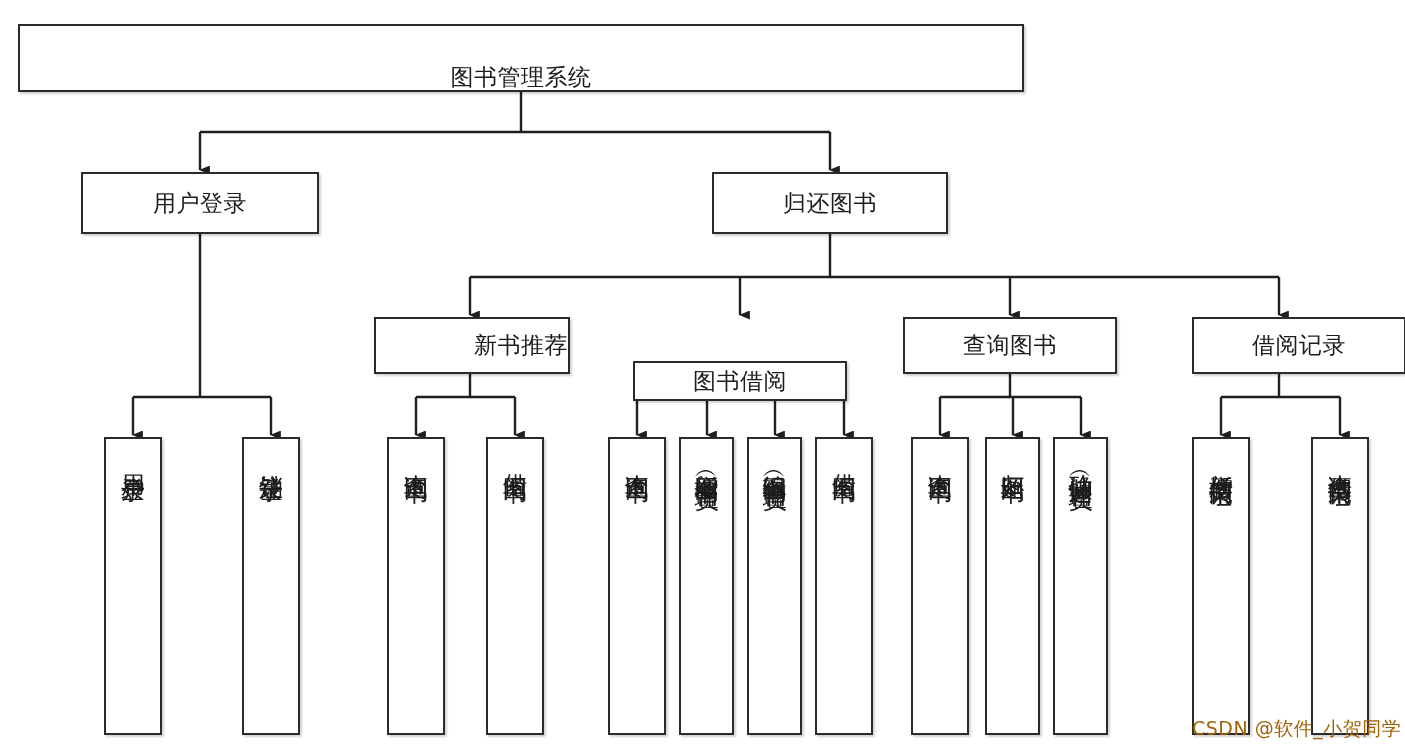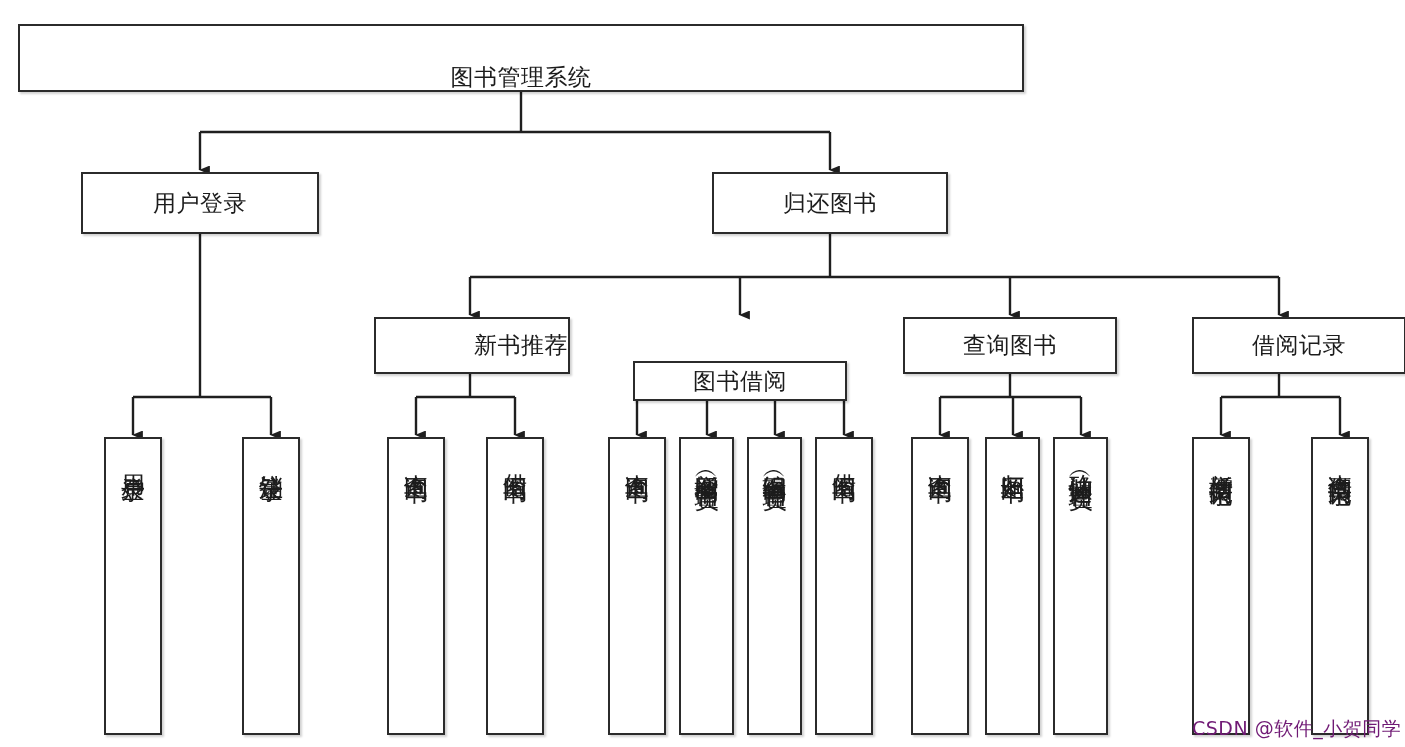--- a/index.html
+++ b/index.html
@@ -50,21 +50,21 @@
   .node.vertical .node-label {
     writing-mode: vertical-rl;
     text-orientation: upright;
     font-size: 24px;
     letter-spacing: 2px;
     line-height: 1;
     white-space: nowrap;
   }
   .watermark {
     position: absolute;
-    color: #701a75;
+    color: #a16207;
     font-size: 19px;
     letter-spacing: 0.5px;
     white-space: nowrap;
     z-index: 5;
   }
 </style>
 </head>
 <body>
 
 <div id="canvas">

